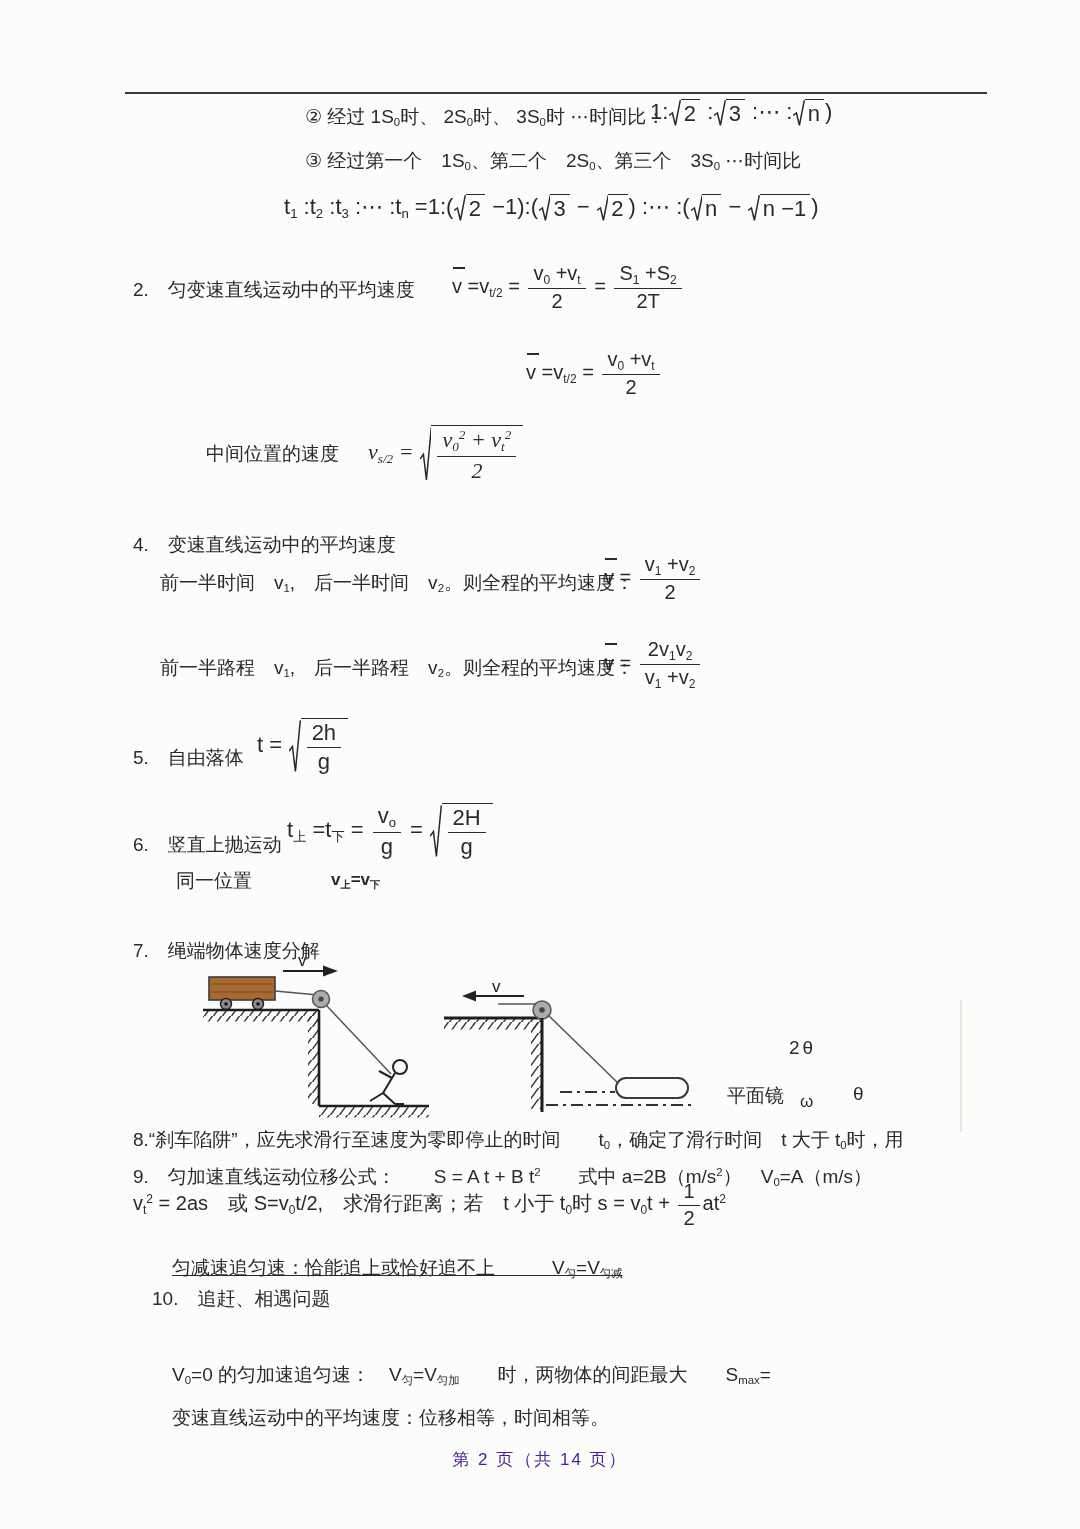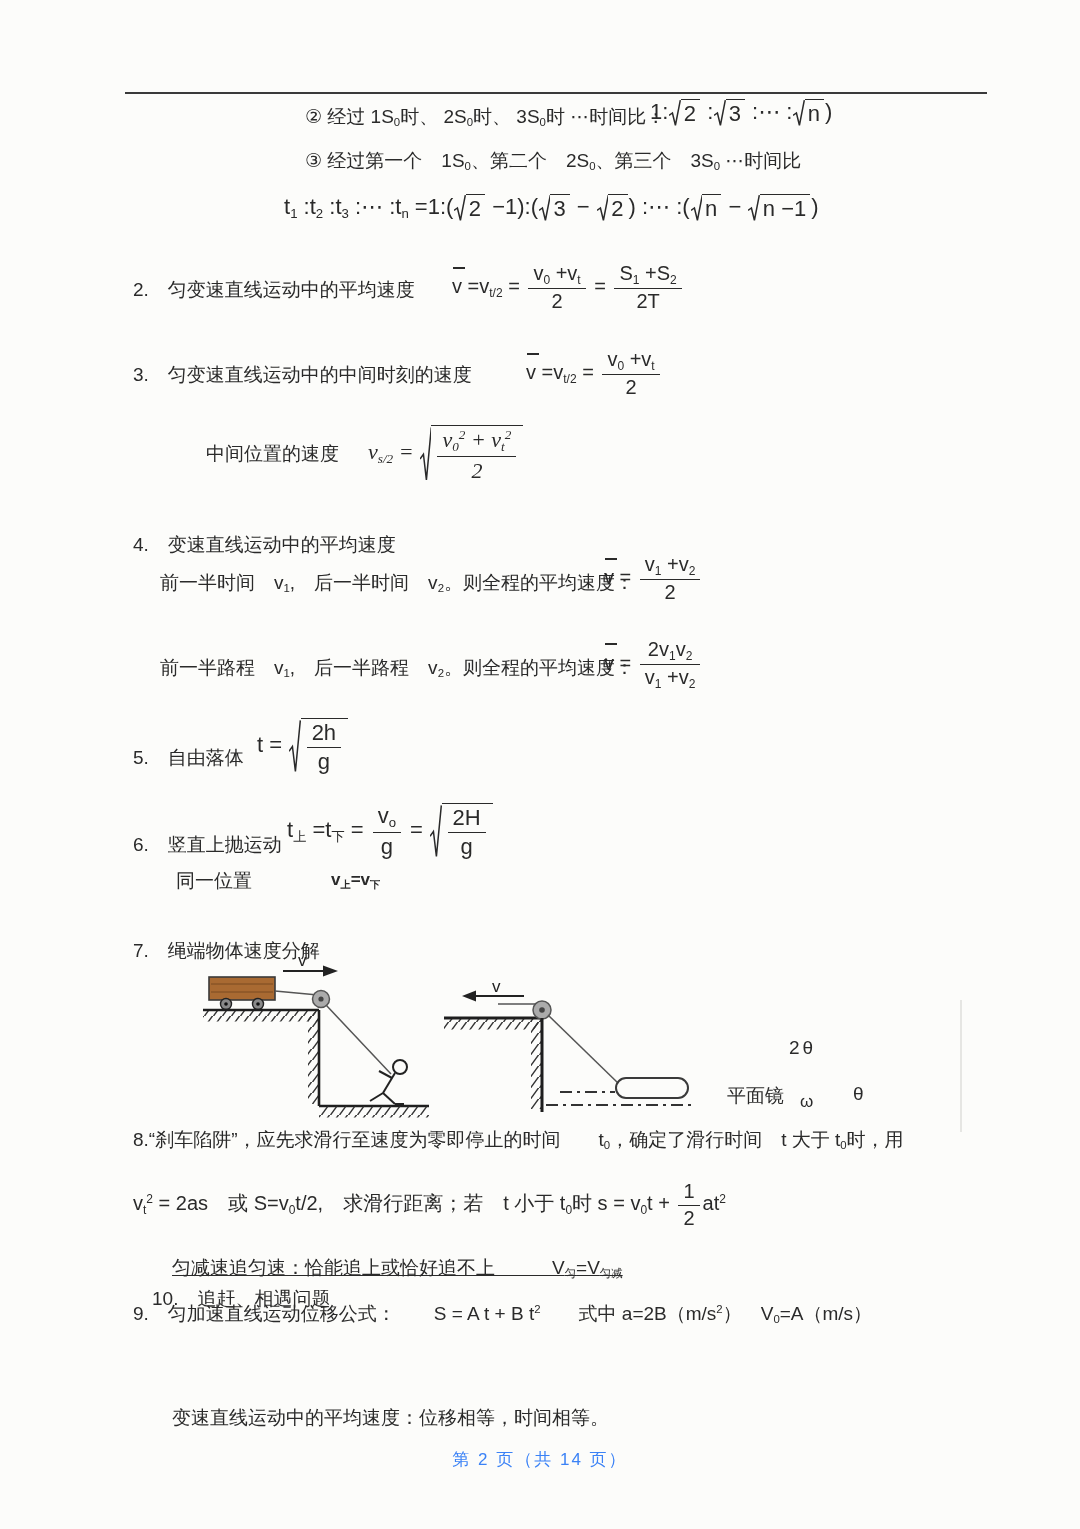--- a/index.html
+++ b/index.html
@@ -27,21 +27,21 @@
   .sqi { display:flex; align-items:center; border-top:1.7px solid #2a2a2a;
          padding:1px 4px 0 3px; }
   
   .vbar { position:relative; display:inline-block; }
   .vbar::before { content:""; position:absolute; left:1px; top:-0.42em;
                   width:0.6em; border-top:2px solid #2a2a2a; }
   .serifit { font-family:"Liberation Serif","DejaVu Serif",serif; font-style:italic; }
   .rule { position:absolute; background:#3a3a3a; }
   .faint-line { position:absolute; background:#e6e6e3; }
   .footer { position:absolute; left:0; width:100%; text-align:center;
-            font-size:17px; letter-spacing:2px; color:#3b82f6; }
+            font-size:17px; letter-spacing:2px; color:#4c1d95; }
 </style>
 </head>
 <body>
 
 <div class="page">
 
   <div class="rule" style="left:125px; top:92px; width:862px; height:2px;"></div>
 
   <div class="abs cn" style="left:305px; top:104px;">② 经过 1S<sub>0</sub>时、 2S<sub>0</sub>时、 3S<sub>0</sub>时 ⋯时间比：</div>
   <div class="abs formula-lg" style="left:650px; top:99px;">1:<span class="sq">
@@ -108,21 +108,20 @@
 
   <div class="abs cn" style="left:133px; top:277px;">2.　匀变速直线运动中的平均速度</div>
   <div class="abs formula" style="left:452px; top:262px;"><span class="vbar">v</span> =v<sub>t/2</sub> = <span class="fr">
         <span class="nu">v<sub>0</sub> +v<sub>t</sub></span>
         <span class="de">2</span>
       </span> = <span class="fr">
         <span class="nu">S<sub>1</sub> +S<sub>2</sub></span>
         <span class="de">2T</span>
       </span></div>
 
-  <div class="abs cn" style="left:133px; top:362px;">3.　匀变速直线运动中的中间时刻的速度</div>
   <div class="abs formula" style="left:526px; top:348px;"><span class="vbar">v</span> =v<sub>t/2</sub> = <span class="fr">
         <span class="nu">v<sub>0</sub> +v<sub>t</sub></span>
         <span class="de">2</span>
       </span></div>
 
   <div class="abs cn" style="left:206px; top:441px;">中间位置的速度</div>
   <div class="abs formula-lg serifit" style="left:368px; top:425px;">v<sub>s/2</sub> = <span class="sq">
         <span class="sqs">
           <svg viewBox="0 0 10 24" preserveAspectRatio="none">
             <path d="M0 14 L3 12 L5.6 22.5 L9.9 1" fill="none" stroke="#2a2a2a" stroke-width="1.5" vector-effect="non-scaling-stroke"></path>
@@ -265,21 +264,22 @@
   <div class="abs cn-sm" style="left:800px; top:1092px;">ω</div>
   <div class="abs cn" style="left:853px; top:1083px;">θ</div>
   <div class="faint-line" style="left:960px; top:1000px; width:2px; height:132px;"></div>
 
   <div class="abs cn" style="left:133px; top:1127px;">8.“刹车陷阱”，应先求滑行至速度为零即停止的时间　　t<sub>0</sub>，确定了滑行时间　t 大于 t<sub>0</sub>时，用</div>
   <div class="abs formula" style="left:133px; top:1180px;">v<sub>t</sub><sup>2</sup> = 2as　或 S=v<sub>0</sub>t/2,　求滑行距离；若　t 小于 t<sub>0</sub>时 s = v<sub>0</sub>t + <span class="fr">
         <span class="nu">1</span>
         <span class="de">2</span>
       </span>at<sup>2</sup></div>
 
-  <div class="abs cn" style="left:133px; top:1301px;">9.　匀加速直线运动位移公式：　　S = A t + B t<sup>2</sup>　　式中 a=2B（m/s<sup>2</sup>）　V<sub>0</sub>=A（m/s）</div>
+  <div class="abs cn" style="left:133px; top:1164px;">9.　匀加速直线运动位移公式：　　S = A t + B t<sup>2</sup>　　式中 a=2B（m/s<sup>2</sup>）　V<sub>0</sub>=A（m/s）</div>
 
   <div class="abs cn" style="left:133px; top:1286px;margin-left:19px;">10.　追赶、相遇问题</div>
   <div class="abs cn" style="left:172px; top:1255px;text-decoration:underline;">匀减速追匀速：恰能追上或恰好追不上　　　V<sub>匀</sub>=V<sub>匀减</sub></div>
+  <div class="abs cn" style="left:172px; top:1362px;">V<sub>0</sub>=0 的匀加速追匀速：　V<sub>匀</sub>=V<sub>匀加</sub>　　时，两物体的间距最大　　S<sub>max</sub>=</div>
   <div class="abs cn" style="left:172px; top:1405px;">变速直线运动中的平均速度：位移相等，时间相等。</div>
 
   <div class="footer" style="top:1448px;">第 2 页（共 14 页）</div>
 
 </div>
 
 </body></html>

